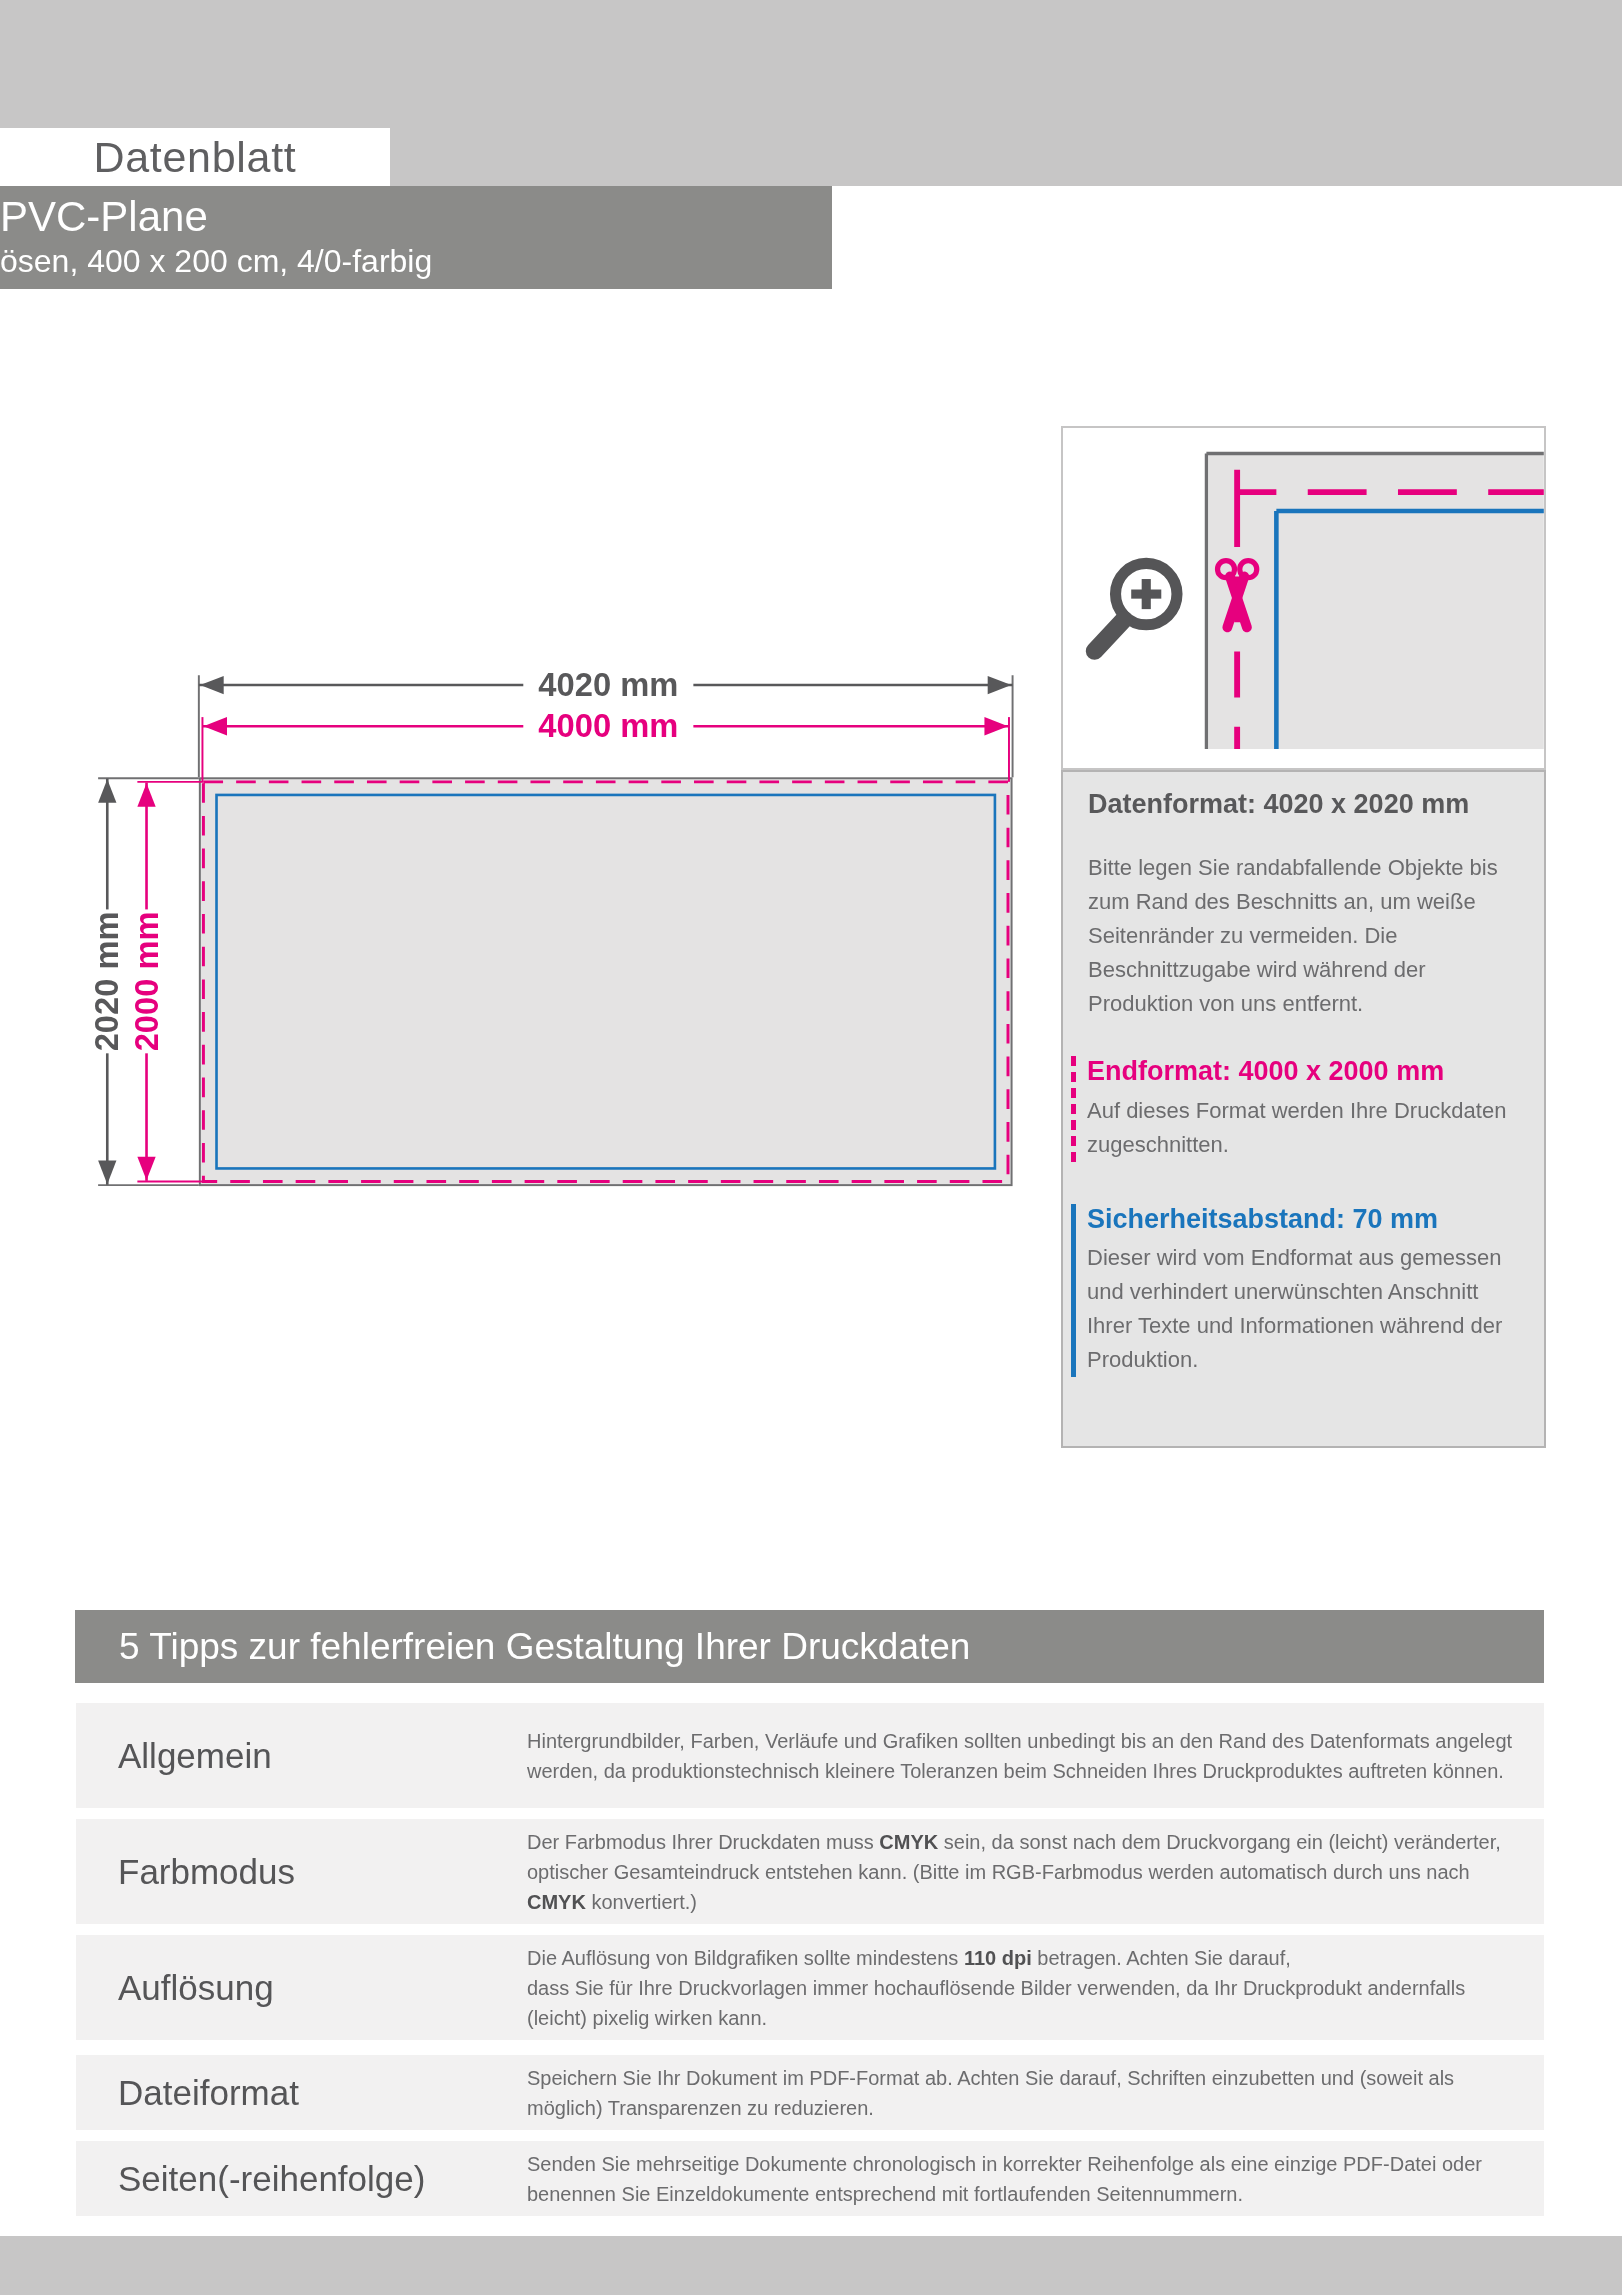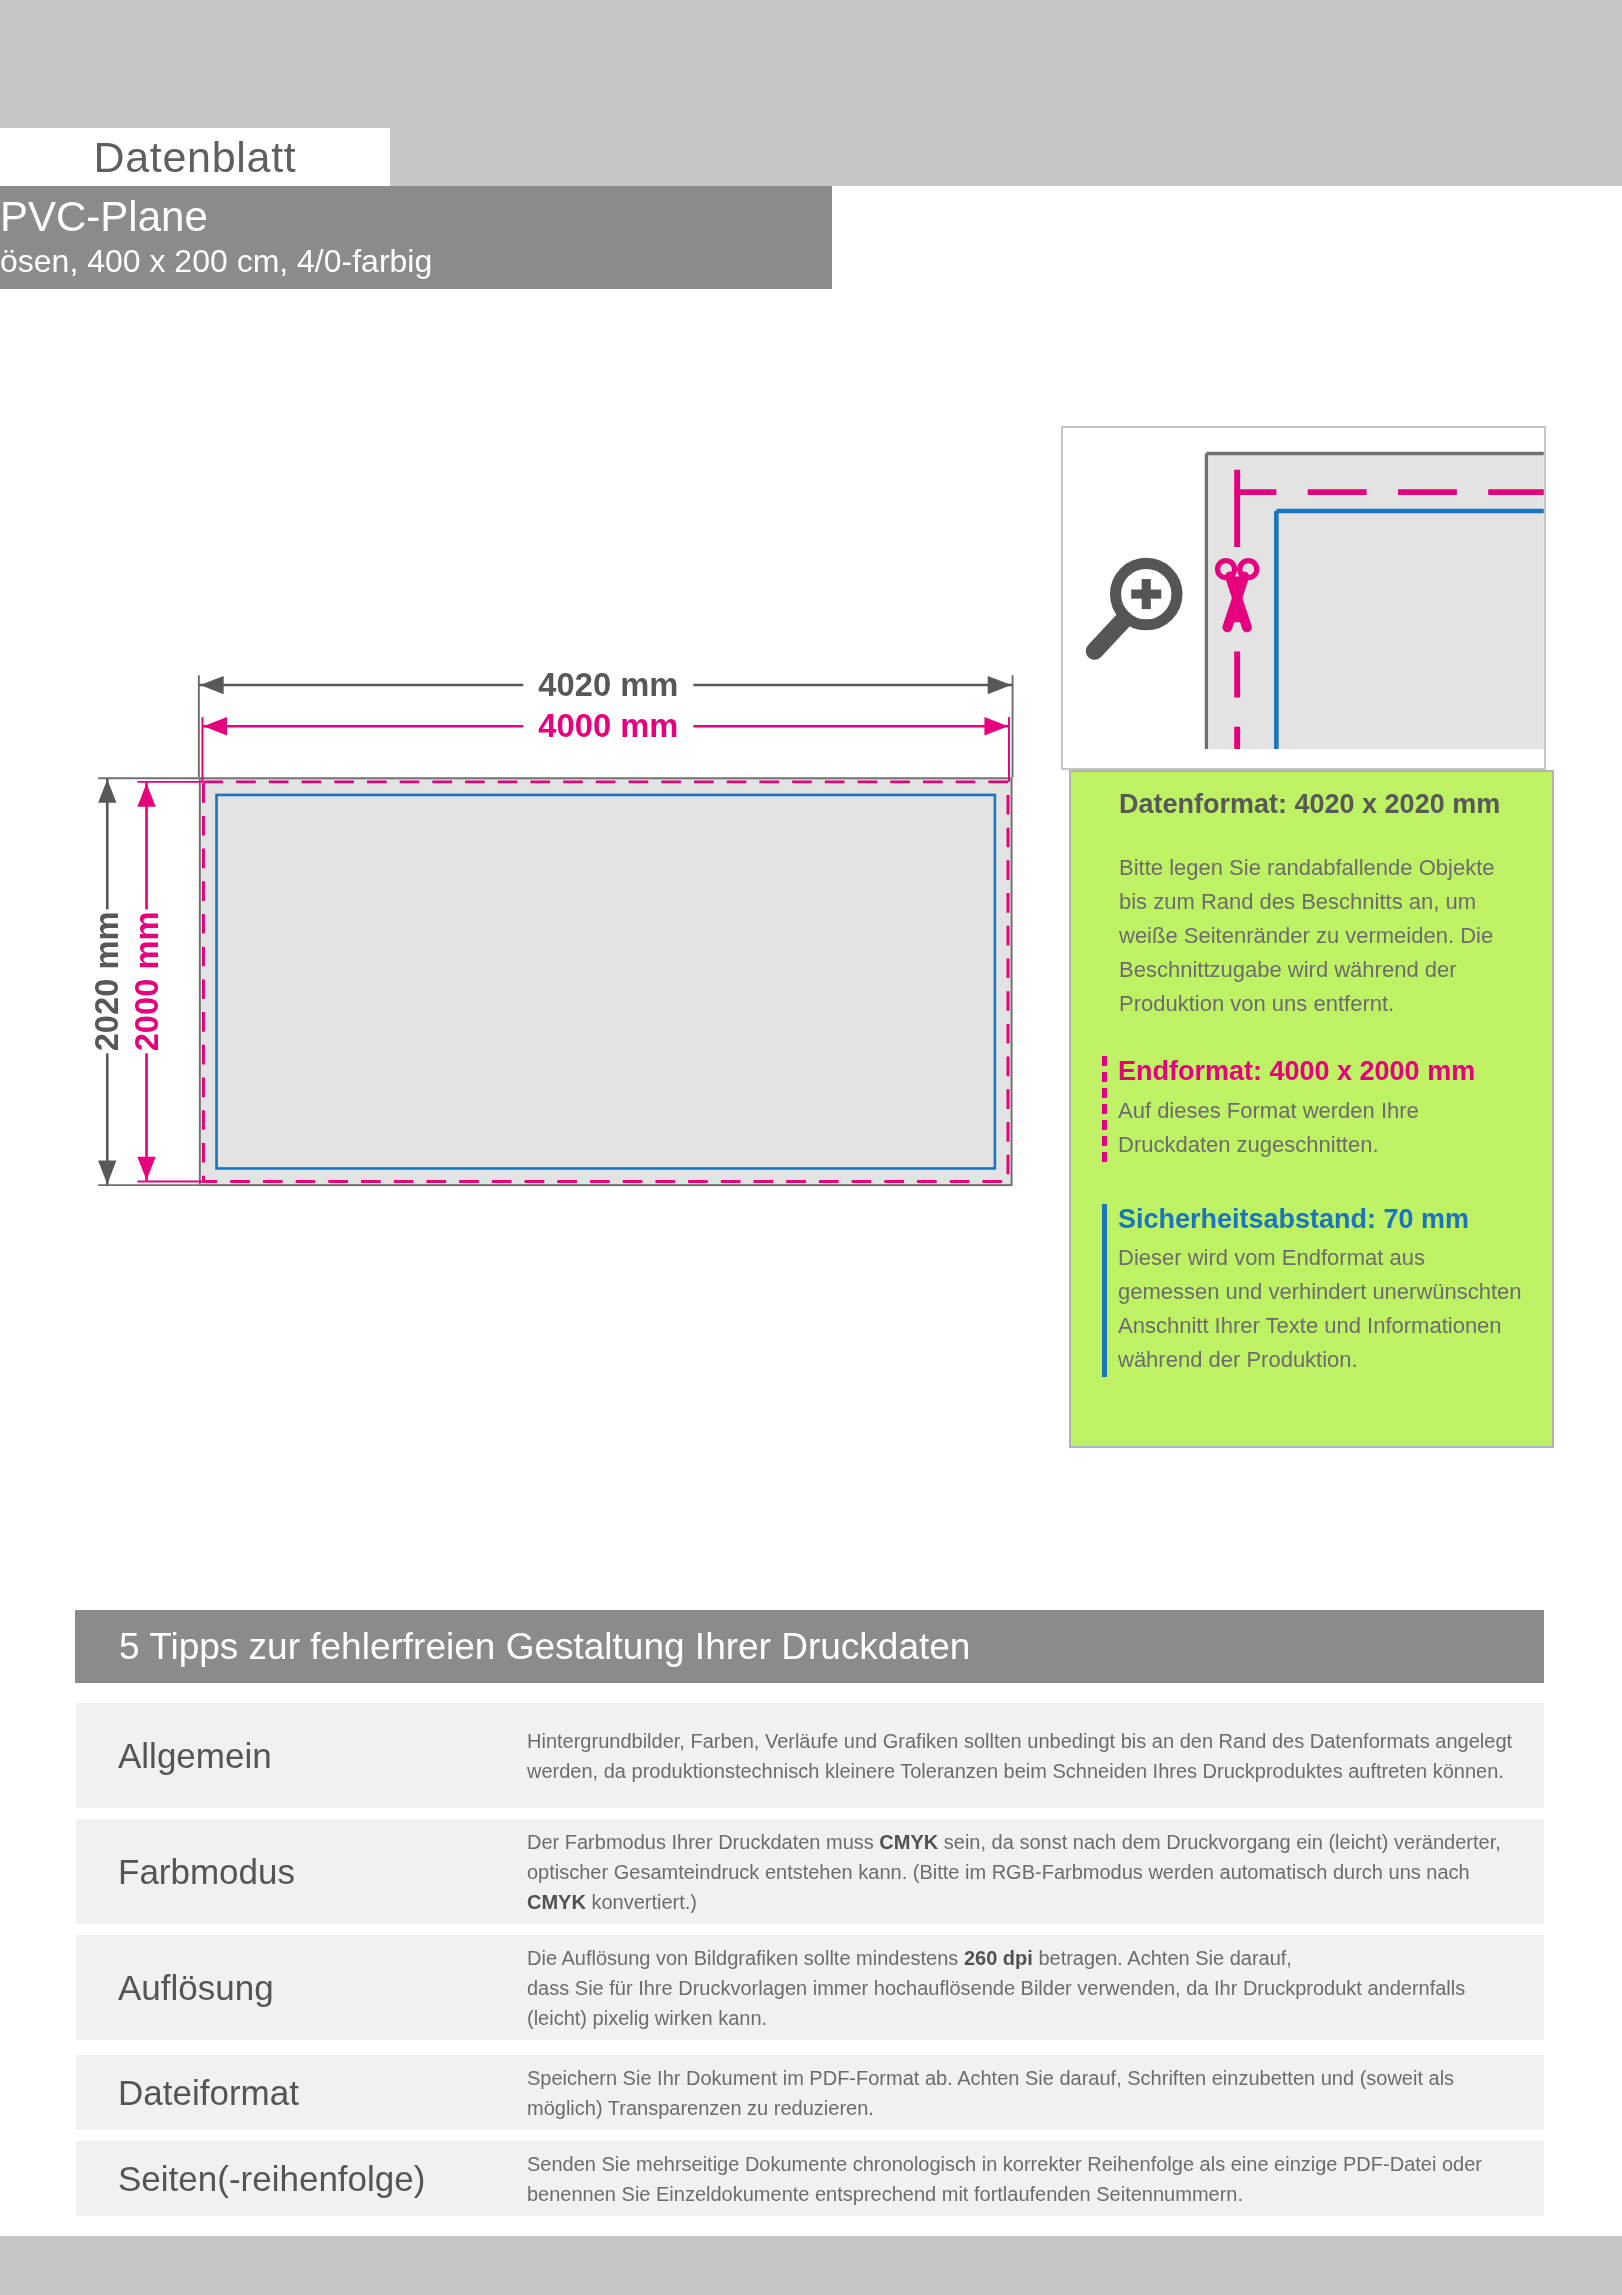--- a/index.html
+++ b/index.html
@@ -20,22 +20,22 @@
   .diagram-svg{position:absolute;left:0;top:615px;width:1112px;height:615px;}
   svg text{font-family:"Liberation Sans", sans-serif;}
   .dim-label{font-size:50px;font-weight:bold;}
 
   
   .detail-box{position:absolute;left:1061px;top:426px;width:485px;height:344px;background:#ffffff;
               border:2px solid #c6c5c5;box-sizing:border-box;}
   .detail-box svg{position:absolute;left:0;top:0;}
 
   
-  .info-panel{position:absolute;left:1061px;top:770px;width:485px;height:678px;background:#bef264;
-              border:2px solid #b4b3b3;box-sizing:border-box;padding:17px 30px 0 48px;color:#6c6c6e;margin-left:8px;}
+  .info-panel{position:absolute;left:1061px;top:770px;width:485px;height:678px;background:#e5e5e5;
+              border:2px solid #b4b3b3;box-sizing:border-box;padding:17px 30px 0 25px;color:#6c6c6e;}
   .info-panel h3{margin:0 0 6.5px 0;font-size:27px;line-height:31px;color:#58585a;}
   .info-panel p{margin:0;font-size:22px;line-height:34px;}
   .info-panel .note{margin-top:31px;}
   .bar-block{margin-left:-17px;padding-left:11px;margin-top:35px;}
   .end-block{border-left:5.9px dashed #e6007e;}
   .end-block h3{color:#e6007e;}
   .safe-block{border-left:5.9px solid #1a75bc;margin-top:42px;}
   .safe-block h3{color:#1a75bc;}
   .bold, b{font-weight:bold;color:#515153;}
 
@@ -171,21 +171,21 @@
   <div class="tip-row" style="top:1703px;height:105px;">
     <div class="tip-label">Allgemein</div>
     <div class="tip-desc"><span>Hintergrundbilder, Farben, Verläufe und Grafiken sollten unbedingt bis an den Rand des Datenformats angelegt werden, da produktionstechnisch kleinere Toleranzen beim Schneiden Ihres Druckproduktes auftreten können.</span></div>
   </div>
   <div class="tip-row" style="top:1819px;height:105px;">
     <div class="tip-label">Farbmodus</div>
     <div class="tip-desc"><span>Der Farbmodus Ihrer Druckdaten muss </span><span class="bold">CMYK</span><span> sein, da sonst nach dem Druckvorgang ein (leicht) veränderter, optischer Gesamteindruck entstehen kann. (Bitte im RGB-Farbmodus werden automatisch durch uns nach </span><span class="bold">CMYK</span><span> konvertiert.)</span></div>
   </div>
   <div class="tip-row" style="top:1935px;height:105px;">
     <div class="tip-label">Auflösung</div>
-    <div class="tip-desc"><span>Die Auflösung von Bildgrafiken sollte mindestens </span><span class="bold">260 dpi</span><span> betragen. Achten Sie darauf,
+    <div class="tip-desc"><span>Die Auflösung von Bildgrafiken sollte mindestens </span><span class="bold">110 dpi</span><span> betragen. Achten Sie darauf,
 dass Sie für Ihre Druckvorlagen immer hochauflösende Bilder verwenden, da Ihr Druckprodukt andernfalls (leicht) pixelig wirken kann.</span></div>
   </div>
   <div class="tip-row" style="top:2055px;height:75px;">
     <div class="tip-label">Dateiformat</div>
     <div class="tip-desc"><span>Speichern Sie Ihr Dokument im PDF-Format ab. Achten Sie darauf, Schriften einzubetten und (soweit als möglich) Transparenzen zu reduzieren.</span></div>
   </div>
   <div class="tip-row" style="top:2141px;height:75px;">
     <div class="tip-label">Seiten(-reihenfolge)</div>
     <div class="tip-desc"><span>Senden Sie mehrseitige Dokumente chronologisch in korrekter Reihenfolge als eine einzige PDF-Datei oder benennen Sie Einzeldokumente entsprechend mit fortlaufenden Seitennummern.</span></div>
   </div>

